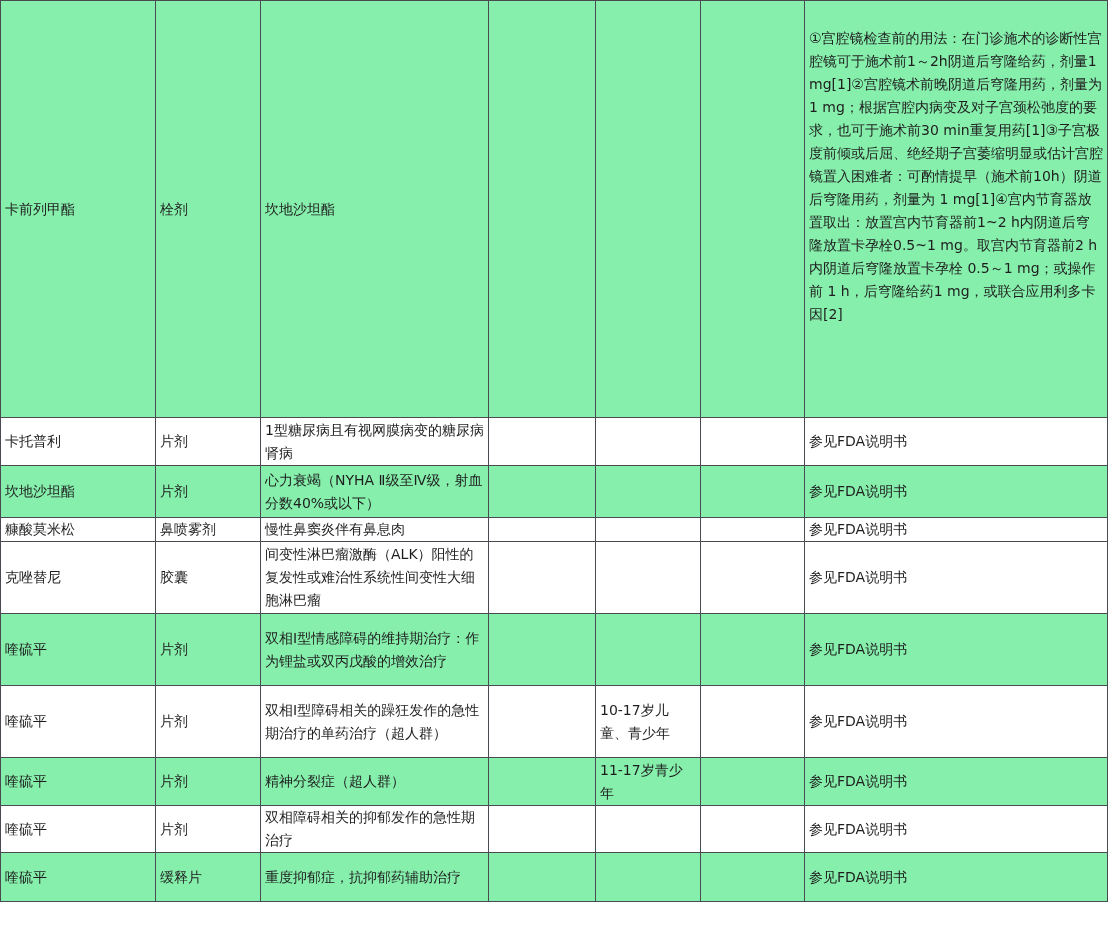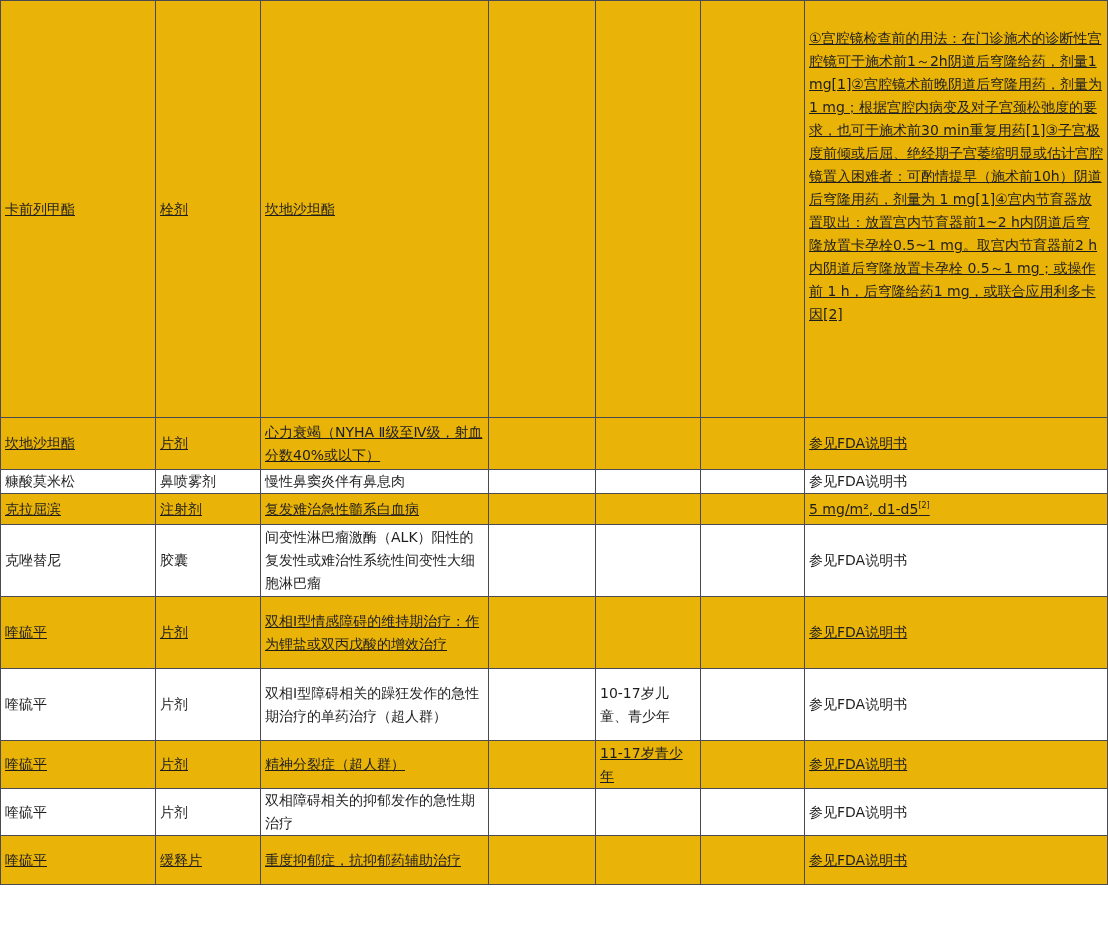--- a/index.html
+++ b/index.html
@@ -25,21 +25,21 @@
     }
     table.drug-table td {
       border: 1.5px solid #4a4a52;
       padding: 0 4px;
       font-size: 14px;
       line-height: 23px;
       vertical-align: middle;
       overflow: hidden;
       word-break: break-all;
     }
-    tr.blue td { background: #eab308; text-decoration: underline; }
+    tr.blue td { background: #86efac; }
     tr.white td { background: #ffffff; }
     td.notes-long {
       font-size: 14.2px;
       line-height: 23.6px;
       padding-top: 26px !important;
       padding-bottom: 24px !important;
       vertical-align: top !important;
     }
     sup { font-size: 8px; line-height: 0; }
   </style>
@@ -59,46 +59,46 @@
   <tbody>
     <tr class="blue" style="height:417px">
       <td>卡前列甲酯</td>
       <td>栓剂</td>
       <td>坎地沙坦酯</td>
       <td></td>
       <td></td>
       <td></td>
       <td class="notes-long">①宫腔镜检查前的用法：在门诊施术的诊断性宫腔镜可于施术前1～2h阴道后穹隆给药，剂量1mg[1]②宫腔镜术前晚阴道后穹隆用药，剂量为1 mg；根据宫腔内病变及对子宫颈松弛度的要求，也可于施术前30 min重复用药[1]③子宫极度前倾或后屈、绝经期子宫萎缩明显或估计宫腔镜置入困难者：可酌情提早（施术前10h）阴道后穹隆用药，剂量为 1 mg[1]④宫内节育器放置取出：放置宫内节育器前1~2  h内阴道后穹隆放置卡孕栓0.5~1 mg。取宫内节育器前2  h内阴道后穹隆放置卡孕栓 0.5～1 mg；或操作前 1 h，后穹隆给药1 mg，或联合应用利多卡因[2]</td>
     </tr>
+    <tr class="white" style="height:48px">
+      <td>卡托普利</td>
+      <td>片剂</td>
+      <td>1型糖尿病且有视网膜病变的糖尿病肾病</td>
+      <td></td>
+      <td></td>
+      <td></td>
+      <td>参见FDA说明书</td>
+    </tr>
     <tr class="blue" style="height:52px">
       <td>坎地沙坦酯</td>
       <td>片剂</td>
       <td>心力衰竭（NYHA Ⅱ级至Ⅳ级，射血分数40%或以下）</td>
       <td></td>
       <td></td>
       <td></td>
       <td>参见FDA说明书</td>
     </tr>
     <tr class="white" style="height:14px">
       <td>糠酸莫米松</td>
       <td>鼻喷雾剂</td>
       <td>慢性鼻窦炎伴有鼻息肉</td>
       <td></td>
       <td></td>
       <td></td>
       <td>参见FDA说明书</td>
-    </tr>
-    <tr class="blue" style="height:31px">
-      <td>克拉屈滨</td>
-      <td>注射剂</td>
-      <td>复发难治急性髓系白血病</td>
-      <td></td>
-      <td></td>
-      <td></td>
-      <td><span>5 mg/m², d1-d5</span><sup>[2]</sup></td>
     </tr>
     <tr class="white" style="height:72px">
       <td>克唑替尼</td>
       <td>胶囊</td>
       <td>间变性淋巴瘤激酶（ALK）阳性的复发性或难治性系统性间变性大细胞淋巴瘤</td>
       <td></td>
       <td></td>
       <td></td>
       <td>参见FDA说明书</td>
     </tr>

